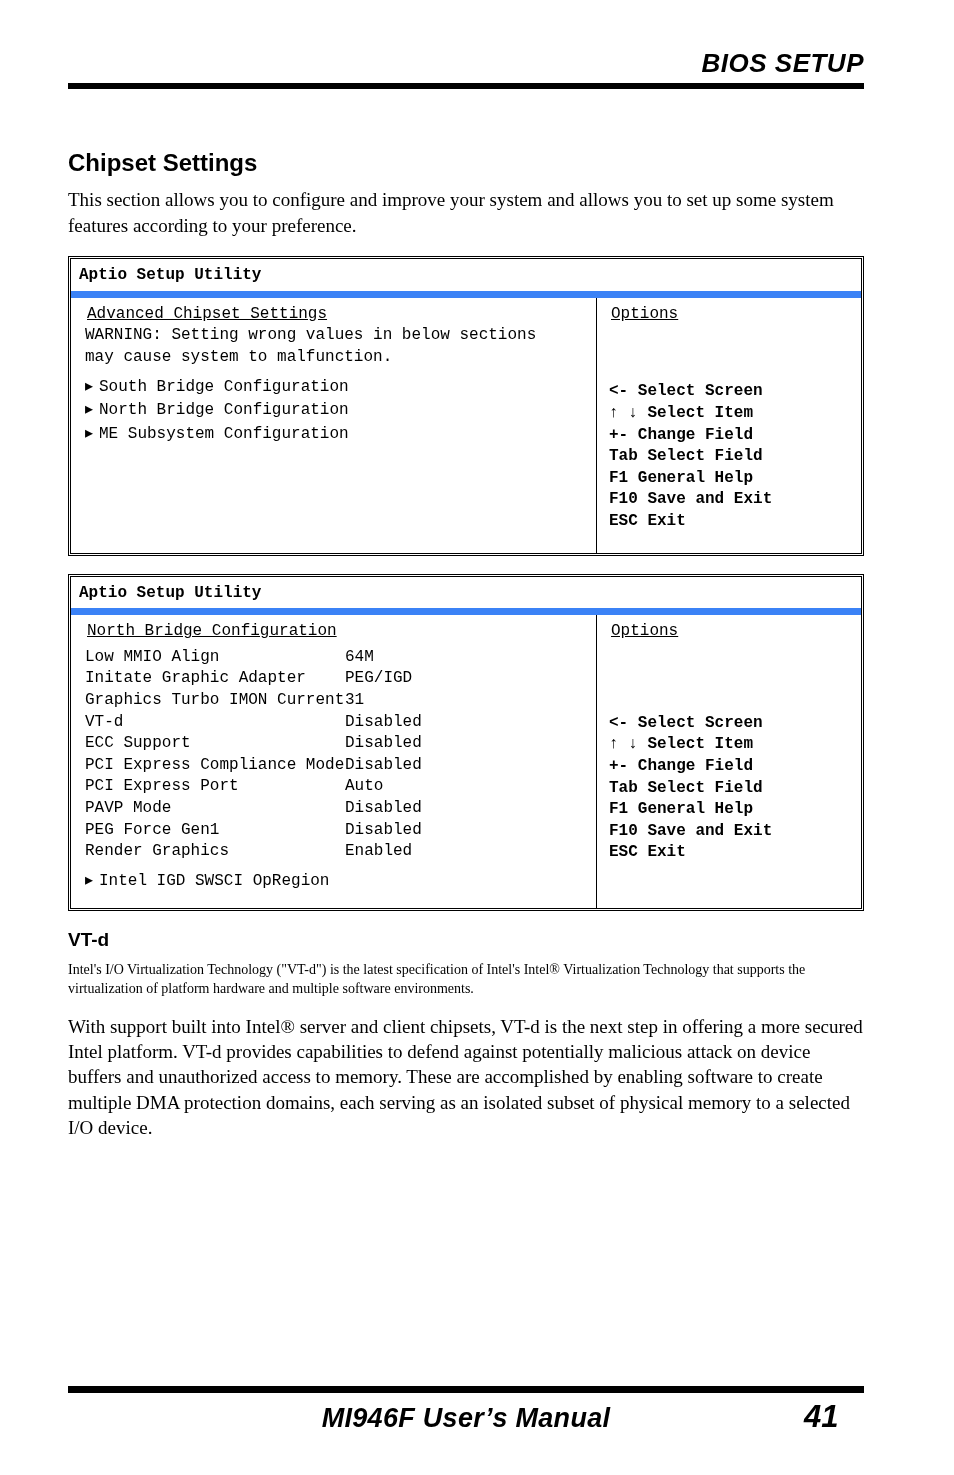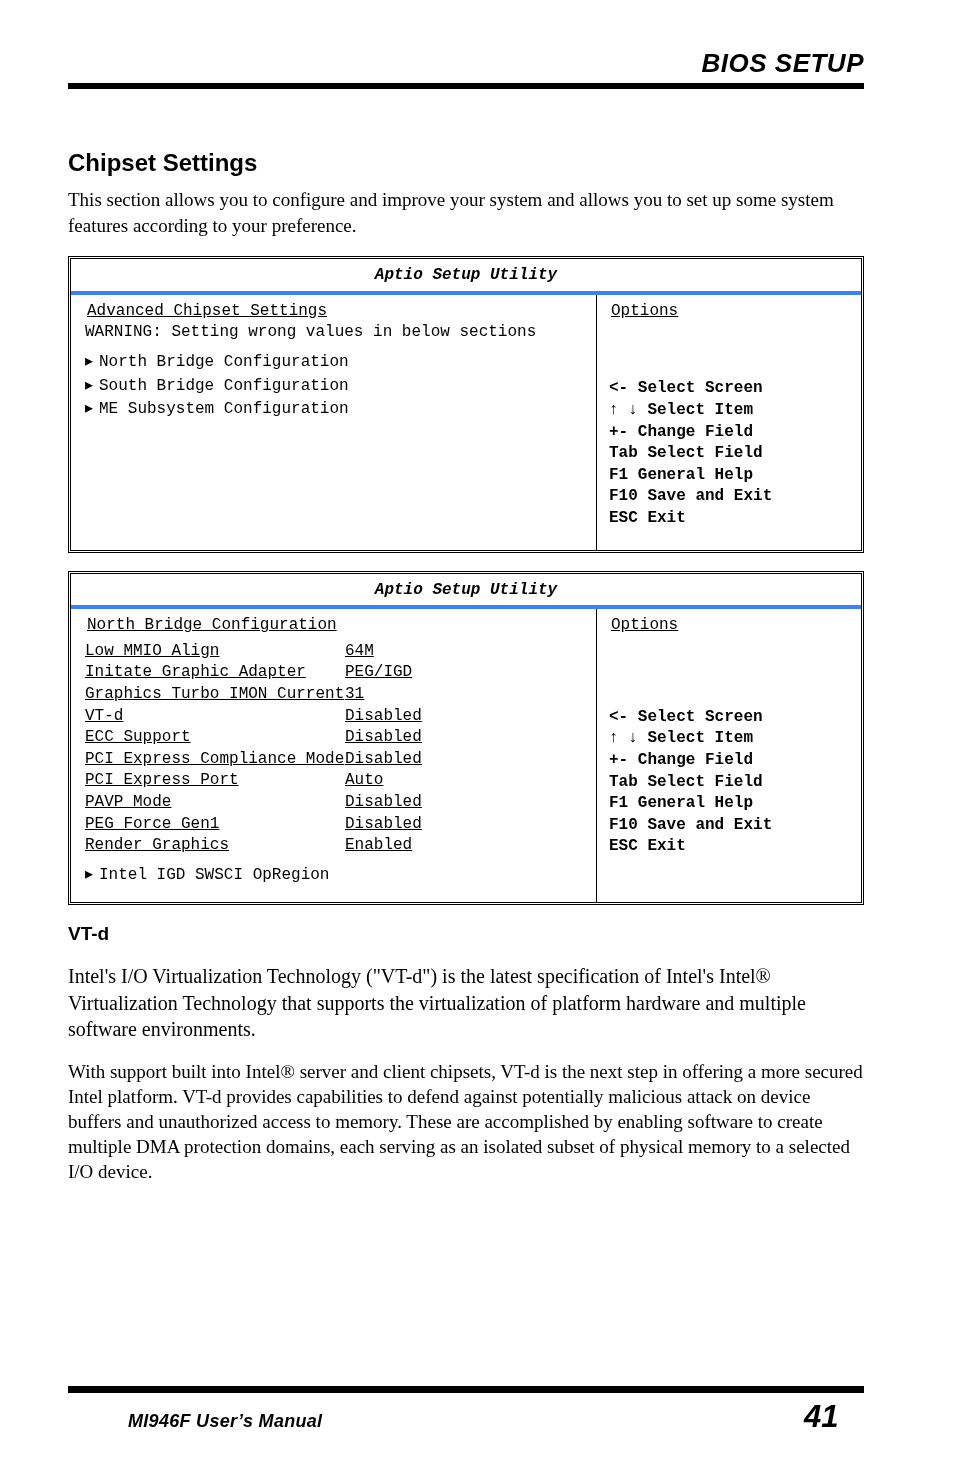--- a/index.html
+++ b/index.html
@@ -49,46 +49,43 @@
     line-height: 1.35;
   }
   .bios-box {
     border: 3px double #000;
     margin-top: 18px;
     font-family: "Courier New", Courier, monospace;
     font-size: 16px;
     line-height: 1.35;
   }
   .bios-title {
-    text-align: center;
     padding: 6px 8px 4px 8px;
-    border-bottom: 4px solid #3b82f6;
+    border-bottom: 7px solid #3b82f6;
     font-weight: bold;
-    font-style: italic;
   }
   .bios-body {
     display: flex;
   }
   .left-pane {
     flex: 1;
     padding: 6px 10px 10px 14px;
     border-right: 1px solid #000;
   }
   .right-pane {
     width: 242px;
     padding: 6px 10px 10px 12px;
   }
   .pane-section-title {
     text-decoration: underline;
     font-weight: normal;
     padding-left: 2px;
   }
   .kv {
     display: flex;
-    text-decoration: underline;
   }
   .kv .k {
     width: 260px;
     flex-shrink: 0;
   }
   .kv .v {
     flex: 1;
   }
   .tri {
     font-family: Arial, sans-serif;
@@ -105,22 +102,23 @@
   }
   .footer-line {
     display: flex;
     justify-content: space-between;
     align-items: baseline;
     font-family: Arial, "Helvetica Neue", sans-serif;
     font-weight: 900;
     font-style: italic;
   }
   .footer-center {
+    text-align: center;
     flex: 1;
-    font-size: 18px;
+    font-size: 27px;
     letter-spacing: 0.3px;
   }
   .footer-page {
     font-size: 31px;
     width: 60px;
     text-align: left;
   }
   .footer-spacer {
     width: 60px;
   }
@@ -142,23 +140,24 @@
 
   <div class="section-heading">Chipset Settings</div>
   <div class="section-desc">This section allows you to configure and improve your system and allows you to set up some system features according to your preference.</div>
 
   <div class="bios-box">
     <div class="bios-title">Aptio Setup Utility</div>
     <div class="bios-body">
       <div class="left-pane">
         <div class="pane-section-title">Advanced Chipset Settings</div>
         <div>WARNING: Setting wrong values in below sections</div>
+        <div>         may cause system to malfunction.</div>
         <div style="height:6px"></div>
+        <div><span class="tri">▸</span><span>South Bridge Configuration</span></div>
         <div><span class="tri">▸</span><span>North Bridge Configuration</span></div>
-        <div><span class="tri">▸</span><span>South Bridge Configuration</span></div>
         <div><span class="tri">▸</span><span>ME Subsystem Configuration</span></div>
       </div>
       <div class="right-pane">
         <div class="pane-section-title">Options</div>
         <div style="height:56px"></div>
         <div class="help-strong">&lt;-  Select Screen</div>
         <div class="help-strong">↑ ↓ Select Item</div>
         <div class="help-strong">+-  Change Field</div>
         <div class="help-strong">Tab Select Field</div>
         <div class="help-strong">F1  General Help</div>
@@ -227,21 +226,21 @@
         <div class="help-strong">+-  Change Field</div>
         <div class="help-strong">Tab Select Field</div>
         <div class="help-strong">F1  General Help</div>
         <div class="help-strong">F10 Save and Exit</div>
         <div class="help-strong">ESC Exit</div>
       </div>
     </div>
   </div>
 
   <div style="font-family: Arial, Helvetica, sans-serif; font-size:19px; font-weight:700; margin-top:18px;">VT-d</div>
-  <div style="font-size:20px; margin-top:18px; line-height:1.32;">Intel's I/O Virtualization Technology ("VT-d") is the latest specification of Intel's Intel® Virtualization Technology that supports the virtualization of platform hardware and multiple software environments.</div>
+  <div style="font-size:14px; margin-top:10px; line-height:1.32;">Intel's I/O Virtualization Technology ("VT-d") is the latest specification of Intel's Intel® Virtualization Technology that supports the virtualization of platform hardware and multiple software environments.</div>
   <div style="font-size:19px; margin-top:16px; line-height:1.32;">With support built into Intel® server and client chipsets, VT-d is the next step in offering a more secured Intel platform. VT-d provides capabilities to defend against potentially malicious attack on device buffers and unauthorized access to memory. These are accomplished by enabling software to create multiple DMA protection domains, each serving as an isolated subset of physical memory to a selected I/O device.</div>
 
   <div class="footer-bar">
     <div class="footer-rule"></div>
     <div class="footer-line">
       <span class="footer-spacer"></span>
       <span class="footer-center">MI946F User’s Manual</span>
       <span class="footer-page">41</span>
     </div>
   </div>

